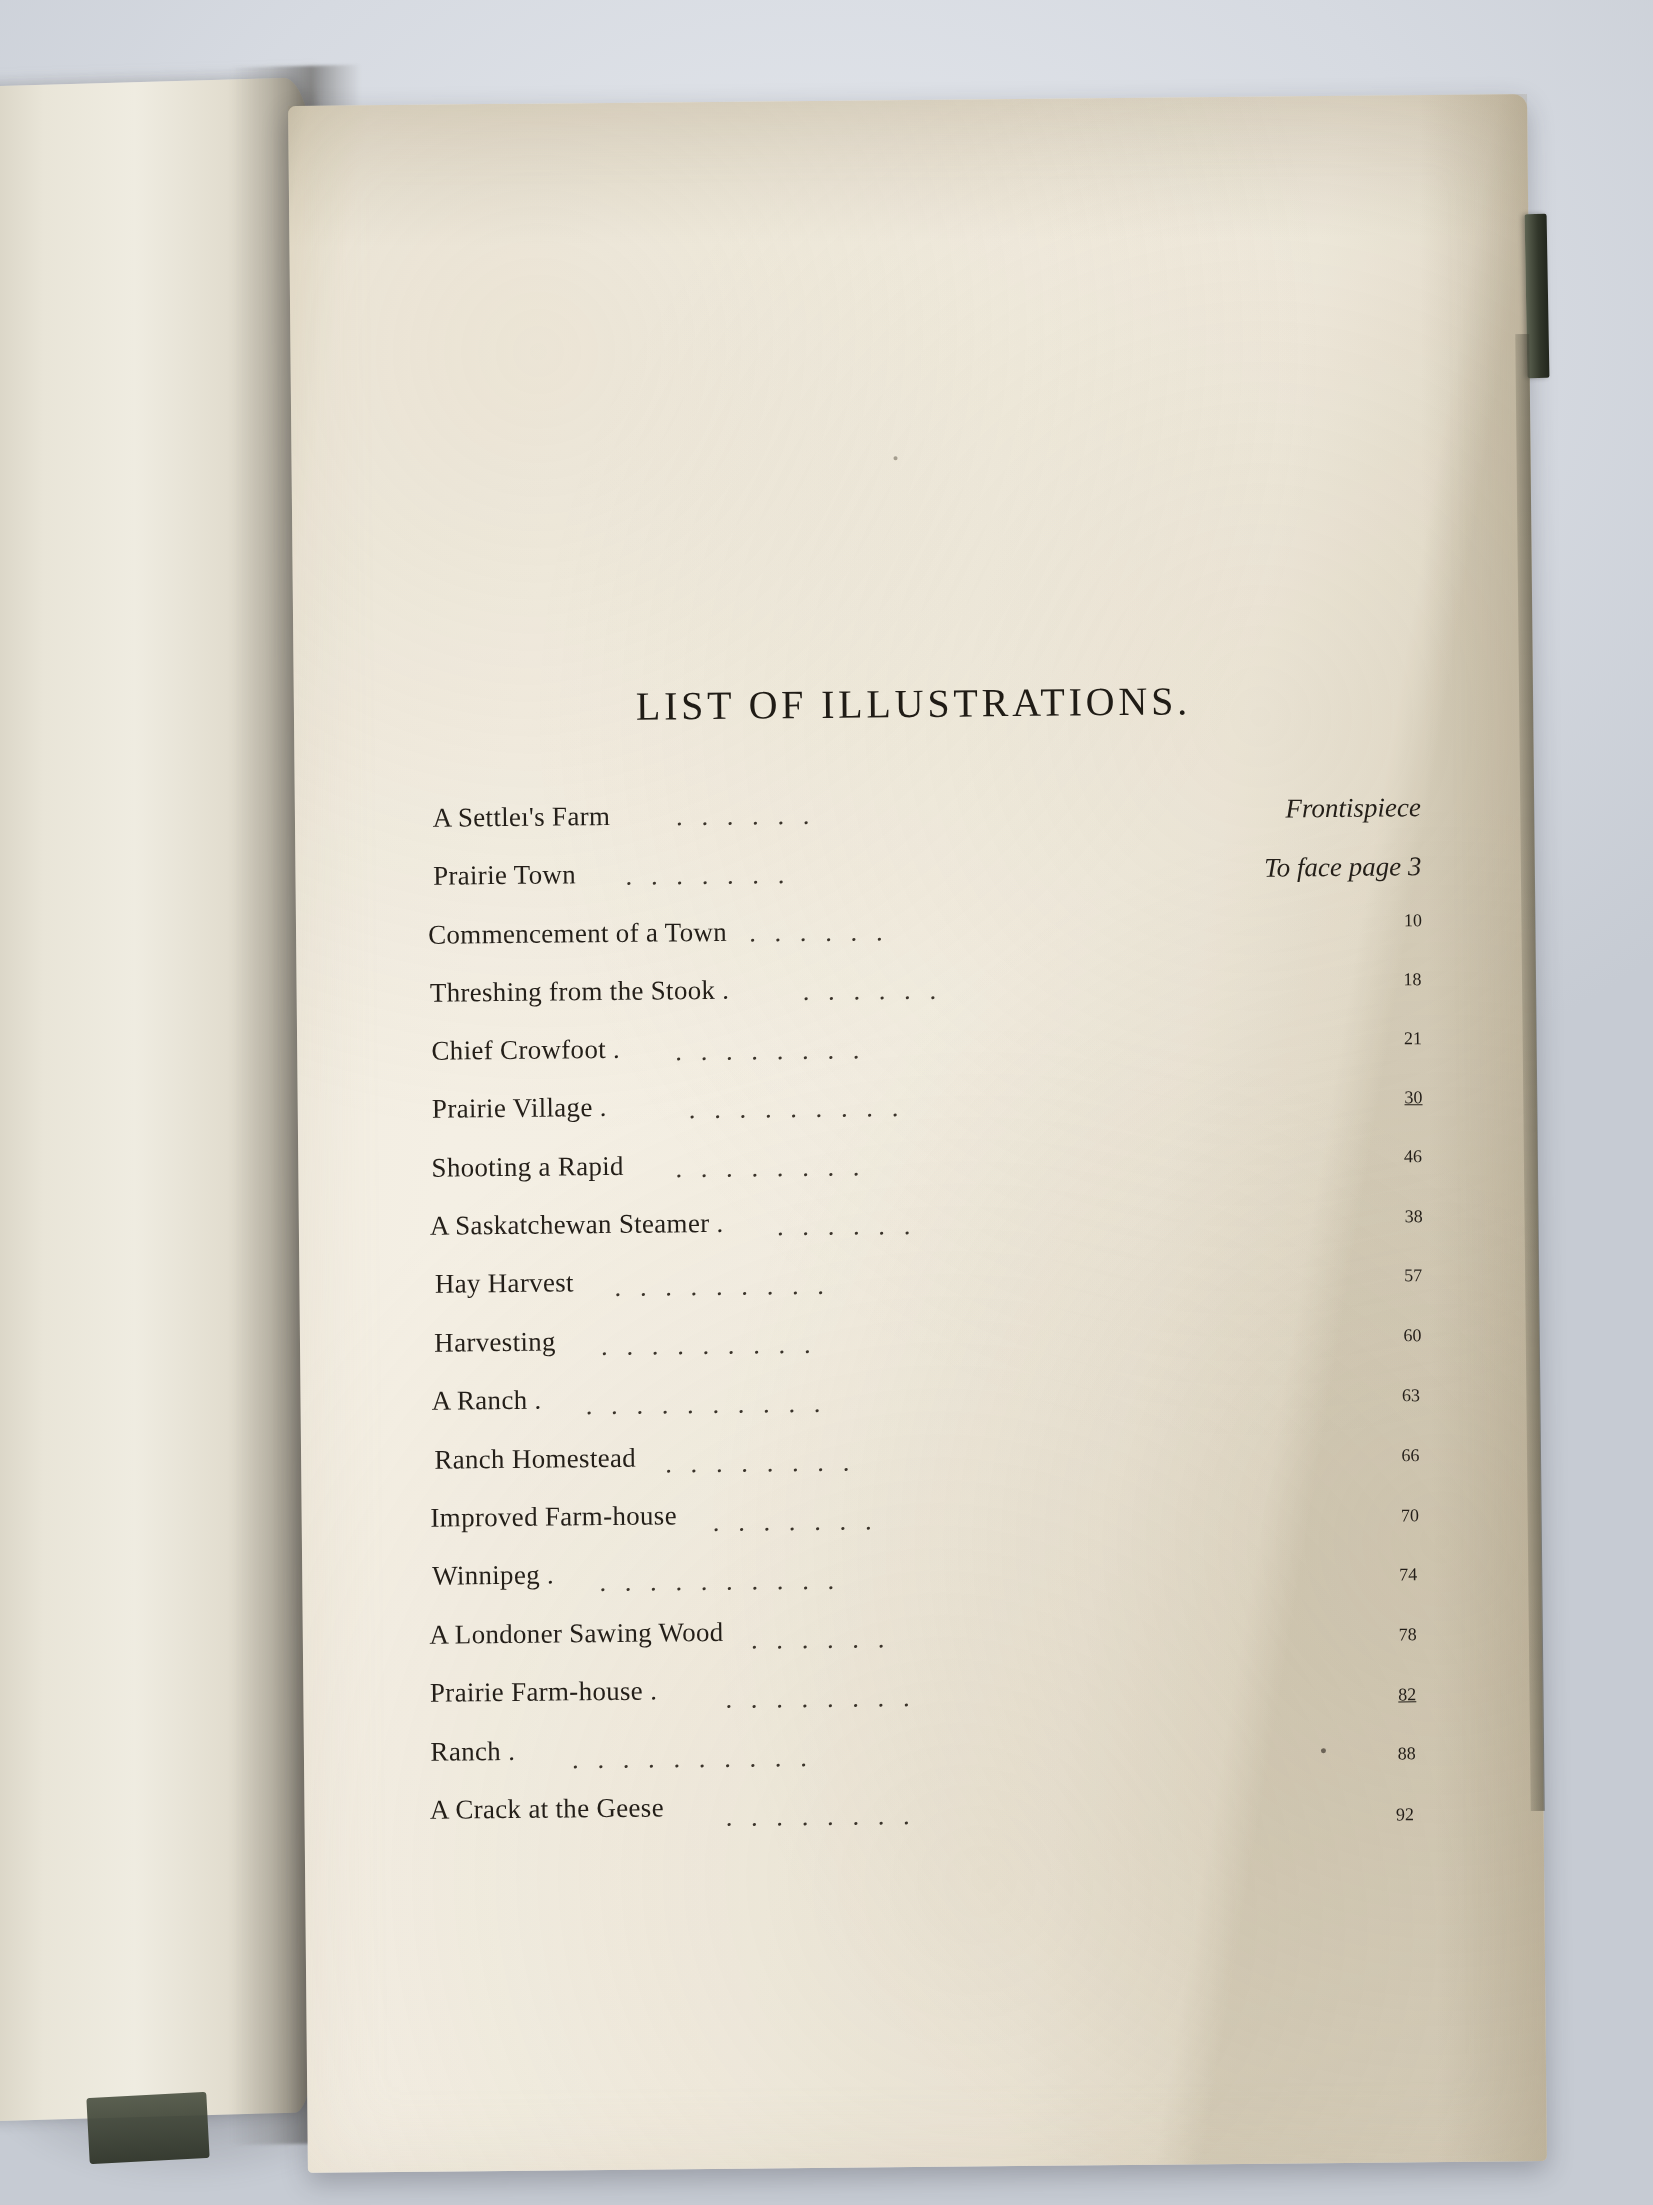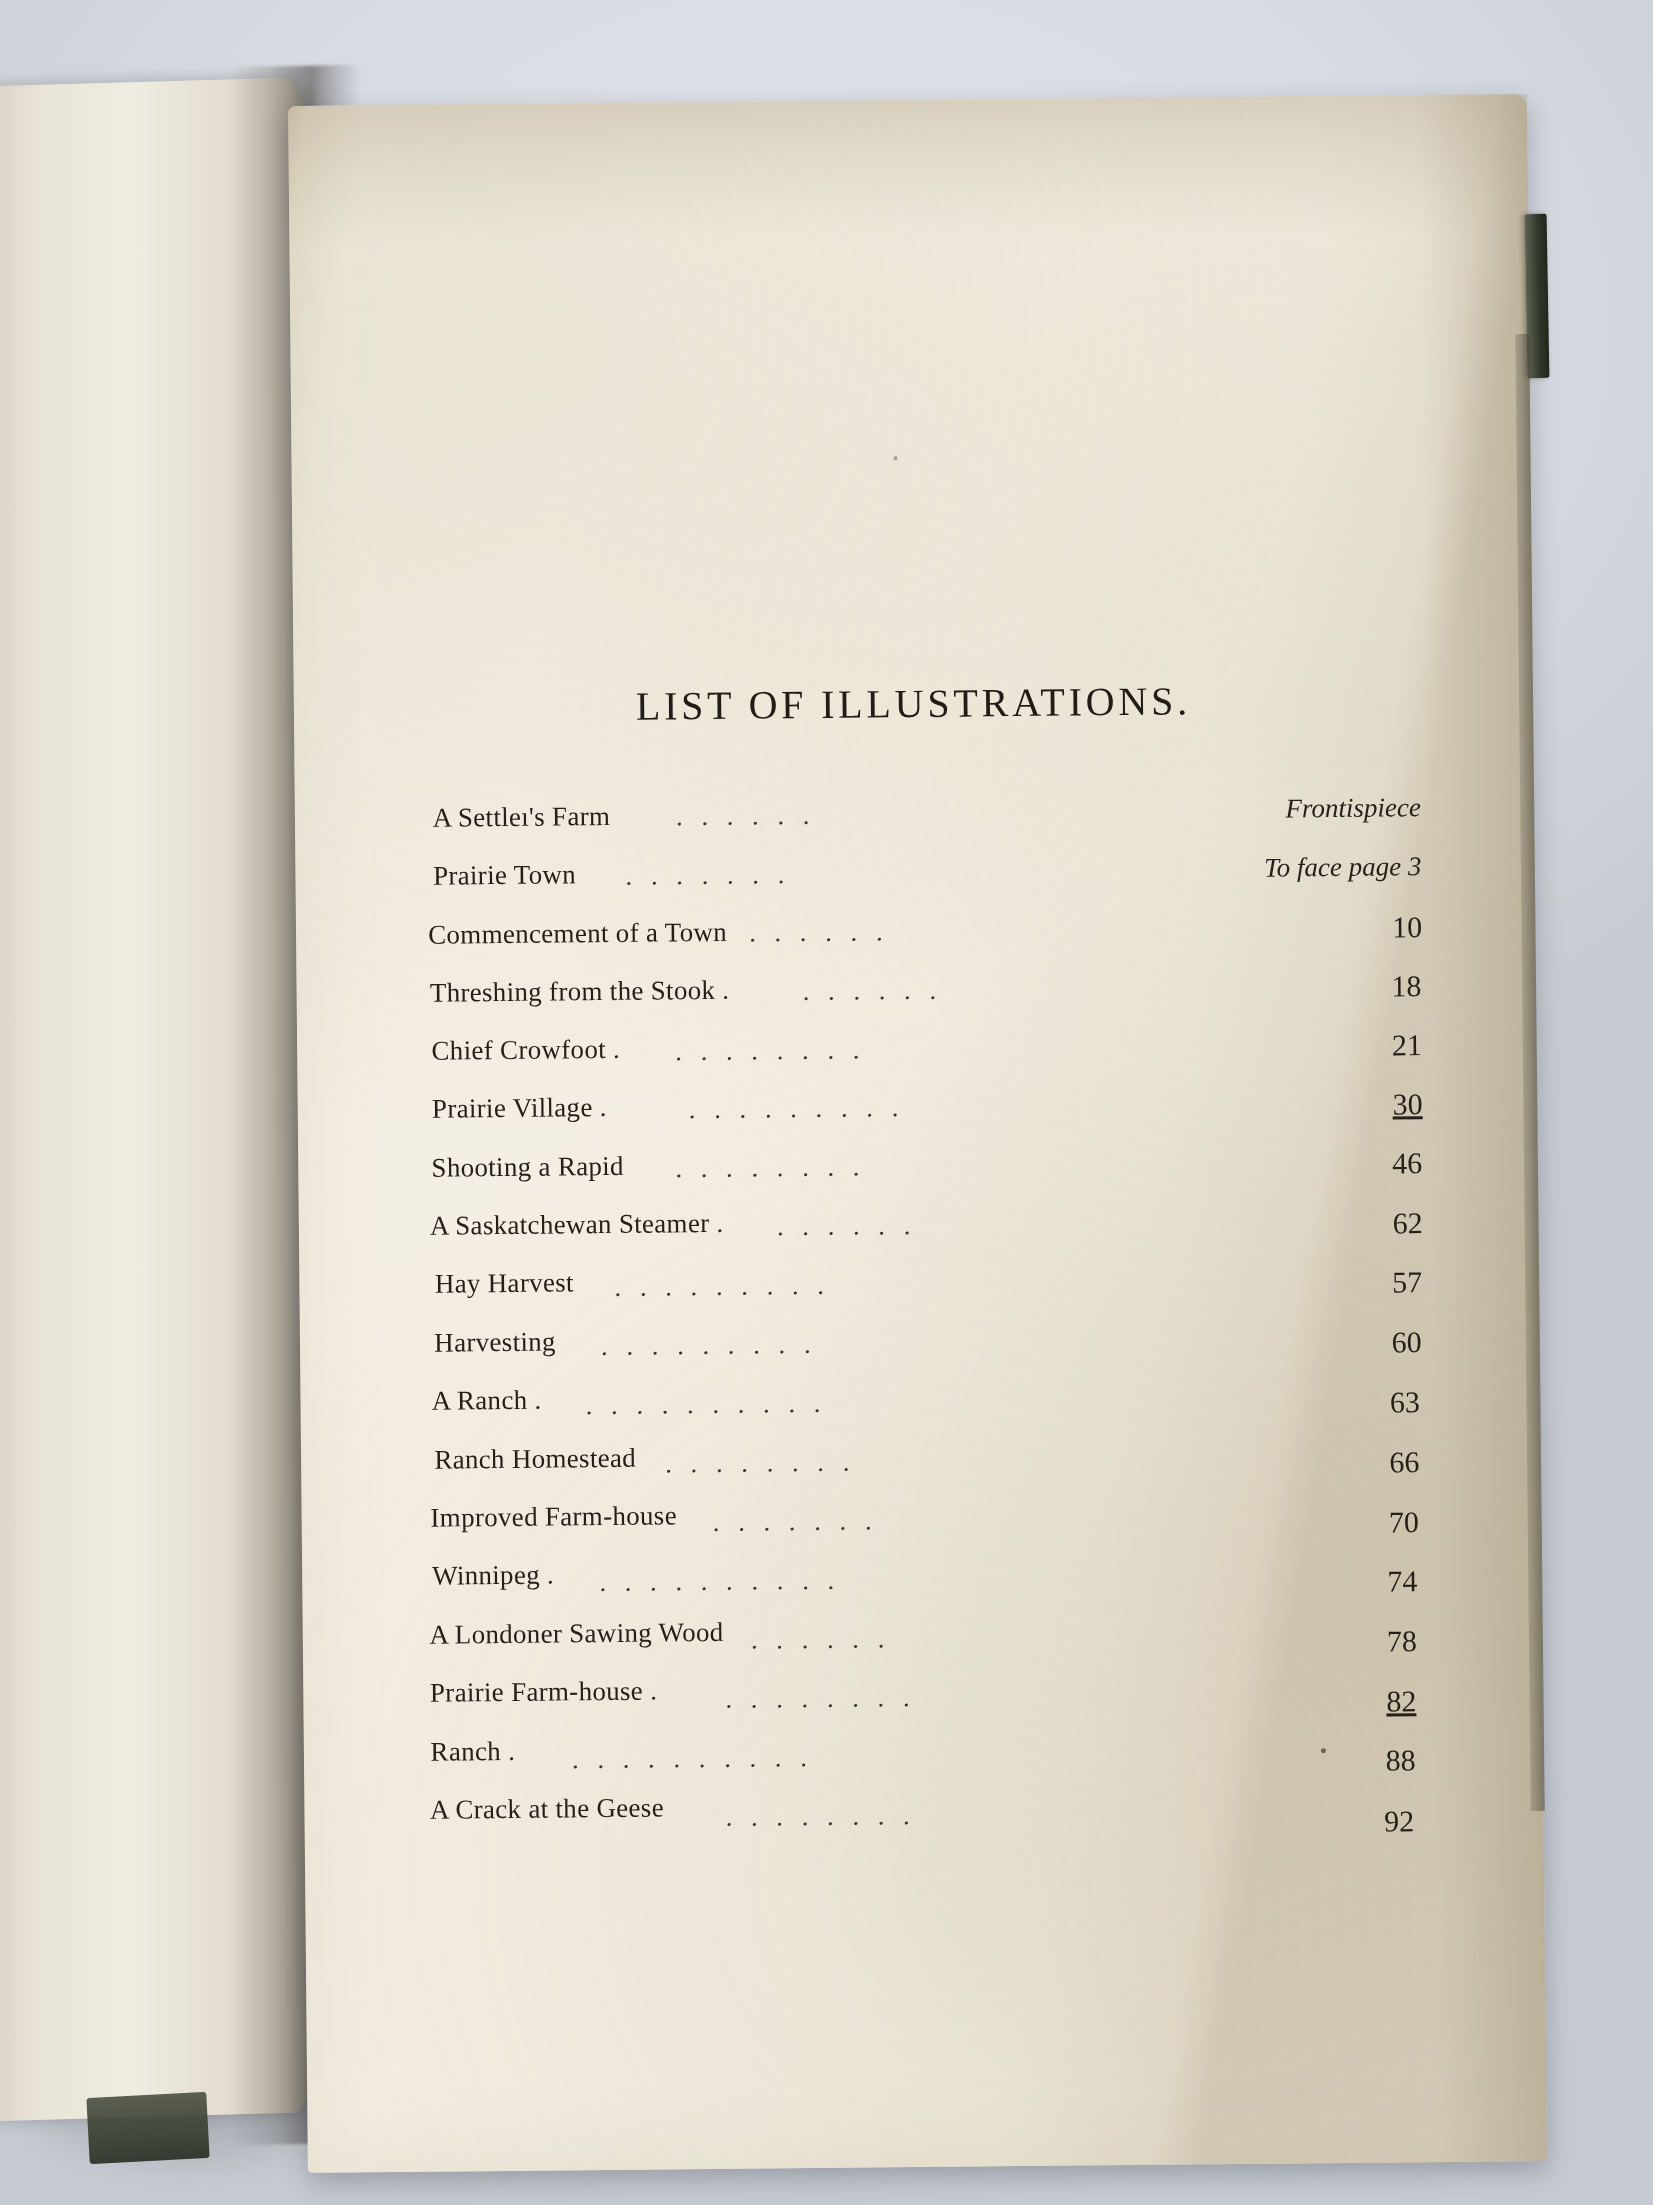--- a/index.html
+++ b/index.html
@@ -194,21 +194,21 @@
   .entry .leaders {
     position: absolute;
     font-size: 27px;
     color: #3a332a;
     letter-spacing: 18.6px;
     white-space: nowrap;
     overflow: hidden;
   }
   .entry .pageref {
     position: absolute;
-    font-size: 30px;
+    font-size: 18px;
     color: #241f19;
     white-space: nowrap;
     text-align: right;
   }
   .entry .pageref.italic {
     font-style: italic;
     font-size: 27px;
   }
 
   
@@ -309,21 +309,21 @@
           <span class="pageref" style="right: -9.8px; top: 6.2px; text-decoration: underline;">30</span>
         </div>
         <div class="entry" style="height: 58px;">
           <span class="caption" style="left: 2.2px; top: 3.6px;">Shooting a Rapid</span>
           <span class="leaders" style="left: 246px; top: 6.9px;">........</span>
           <span class="pageref" style="right: -8.8px; top: 7.4px;">46</span>
         </div>
         <div class="entry" style="height: 58px;">
           <span class="caption" style="left: 0px; top: 3.9px;">A Saskatchewan Steamer .</span>
           <span class="leaders" style="left: 347px; top: 7.5px;">......</span>
-          <span class="pageref" style="right: -8.8px; top: 8.5px;">62</span>
+          <span class="pageref" style="right: -8.8px; top: 8.5px;">38</span>
         </div>
         <div class="entry" style="height: 58px;">
           <span class="caption" style="left: 4.4px; top: 4.3px;">Hay Harvest</span>
           <span class="leaders" style="left: 184px; top: 8.5px;">.........</span>
           <span class="pageref" style="right: -7.7px; top: 10.2px;">57</span>
         </div>
         <div class="entry" style="height: 58px;">
           <span class="caption" style="left: 3.3px; top: 4.7px;">Harvesting</span>
           <span class="leaders" style="left: 170px; top: 9.5px;">.........</span>
           <span class="pageref" style="right: -6.6px; top: 12px;">60</span>

